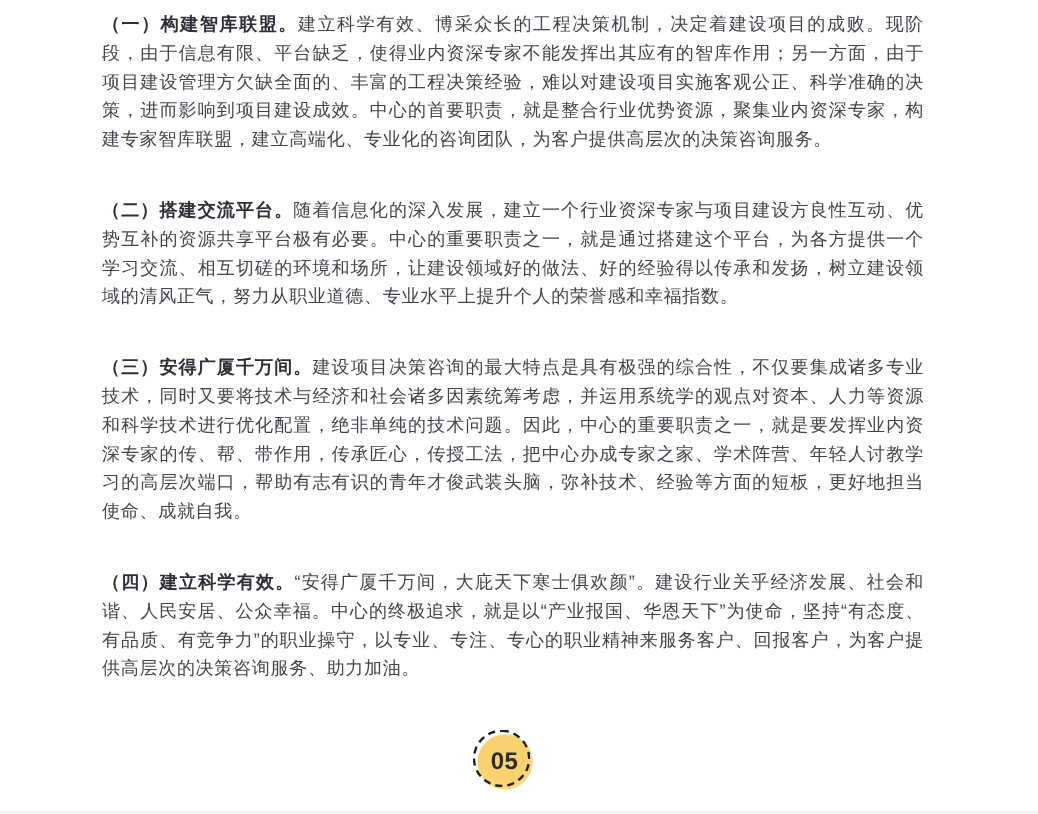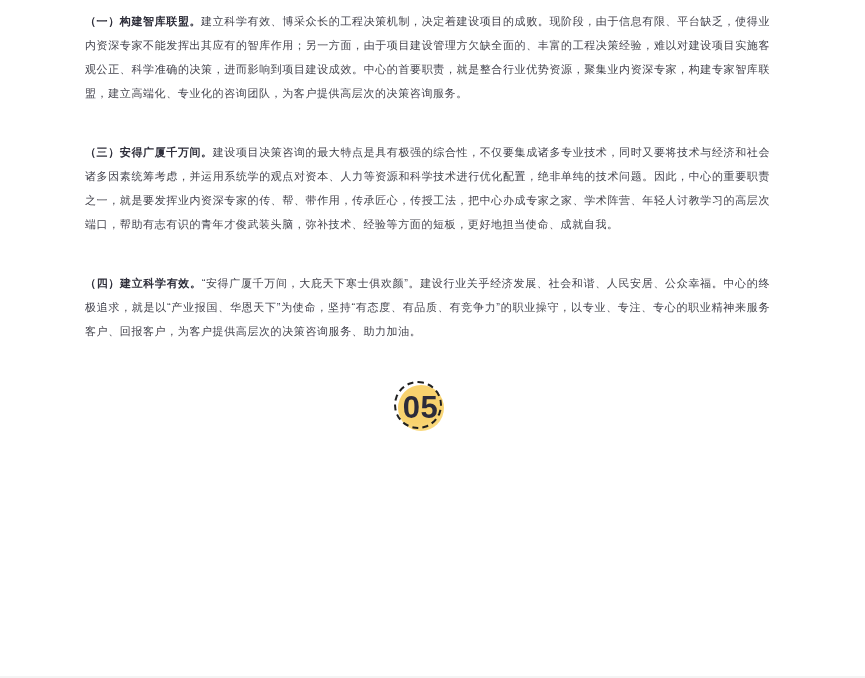--- a/index.html
+++ b/index.html
@@ -16,21 +16,21 @@
     font-family: "Liberation Sans", "DejaVu Sans", sans-serif;
   }
   .content {
     position: absolute;
     left: 85px;
     top: 9px;
     width: 685px;
   }
   .para {
     margin: 0 0 35px 0;
-    font-size: 11px;
+    font-size: 15px;
     line-height: 24px;
     letter-spacing: 0.6px;
     color: #43434d;
     text-align: justify;
     text-justify: inter-ideograph;
   }
   .para .head {
     font-weight: bold;
     color: #2e2e3a;
   }
@@ -63,21 +63,21 @@
   }
   .pagenum-text {
     position: absolute;
     left: 4px;
     top: 4px;
     width: 46px;
     height: 46px;
     display: flex;
     align-items: center;
     justify-content: center;
-    font-size: 31px;
+    font-size: 20px;
     font-weight: bold;
     letter-spacing: 0.5px;
     color: #2c2c3a;
   }
   .bottom-edge {
     position: absolute;
     left: 0;
     bottom: 0;
     width: 100%;
     height: 2px;
@@ -85,20 +85,21 @@
   }
 </style>
 </head>
 <body>
 
 <div class="page">
   <div class="content">
 
     <p class="para"><span class="head">（一）构建智库联盟。</span><span>建立科学有效、博采众长的工程决策机制，决定着建设项目的成败。现阶段，由于信息有限、平台缺乏，使得业内资深专家不能发挥出其应有的智库作用；另一方面，由于项目建设管理方欠缺全面的、丰富的工程决策经验，难以对建设项目实施客观公正、科学准确的决策，进而影响到项目建设成效。中心的首要职责，就是整合行业优势资源，聚集业内资深专家，构建专家智库联盟，建立高端化、专业化的咨询团队，为客户提供高层次的决策咨询服务。</span></p>
 
+    <p class="para"><span class="head">（二）搭建交流平台。</span><span>随着信息化的深入发展，建立一个行业资深专家与项目建设方良性互动、优势互补的资源共享平台极有必要。中心的重要职责之一，就是通过搭建这个平台，为各方提供一个学习交流、相互切磋的环境和场所，让建设领域好的做法、好的经验得以传承和发扬，树立建设领域的清风正气，努力从职业道德、专业水平上提升个人的荣誉感和幸福指数。</span></p>
 
     <p class="para"><span class="head">（三）安得广厦千万间。</span><span>建设项目决策咨询的最大特点是具有极强的综合性，不仅要集成诸多专业技术，同时又要将技术与经济和社会诸多因素统筹考虑，并运用系统学的观点对资本、人力等资源和科学技术进行优化配置，绝非单纯的技术问题。因此，中心的重要职责之一，就是要发挥业内资深专家的传、帮、带作用，传承匠心，传授工法，把中心办成专家之家、学术阵营、年轻人讨教学习的高层次端口，帮助有志有识的青年才俊武装头脑，弥补技术、经验等方面的短板，更好地担当使命、成就自我。</span></p>
 
     <p class="para"><span class="head">（四）建立科学有效。</span><span>“安得广厦千万间，大庇天下寒士俱欢颜”。建设行业关乎经济发展、社会和谐、人民安居、公众幸福。中心的终极追求，就是以“产业报国、华恩天下”为使命，坚持“有态度、有品质、有竞争力”的职业操守，以专业、专注、专心的职业精神来服务客户、回报客户，为客户提供高层次的决策咨询服务、助力加油。</span></p>
 
     <div class="pagenum-wrap">
       <span class="pagenum-disc"></span>
       <span class="pagenum-ring"></span>
       <span class="pagenum-text">05</span>
     </div>

